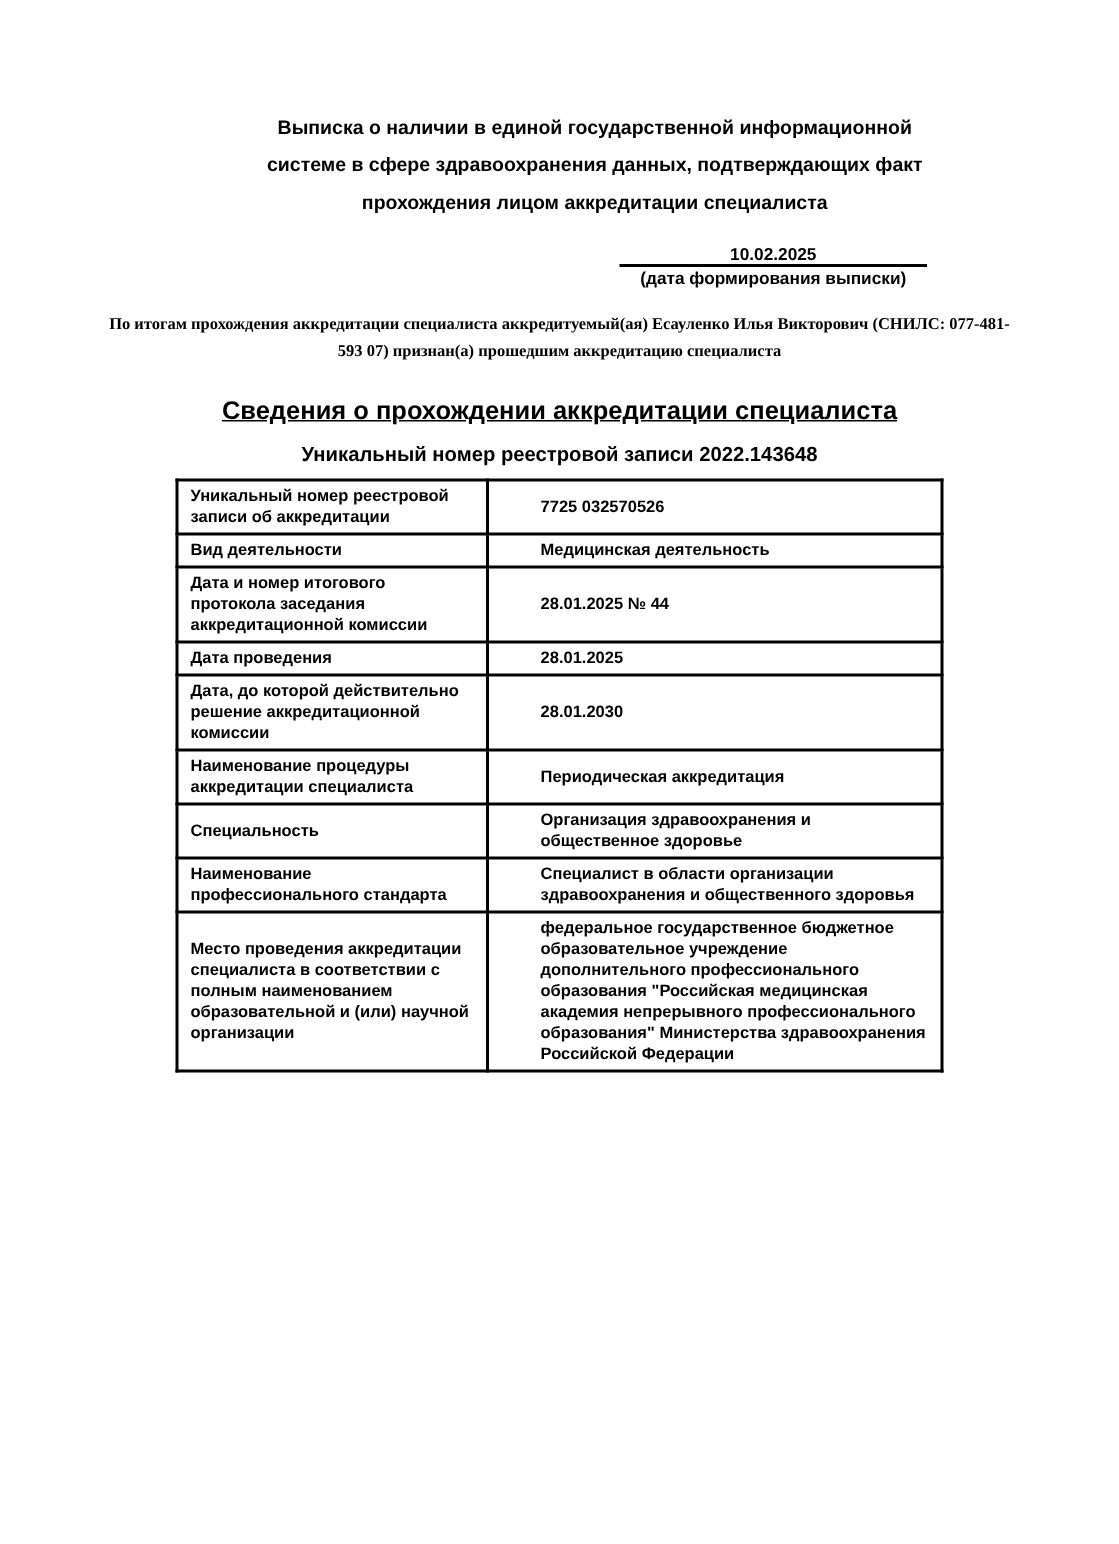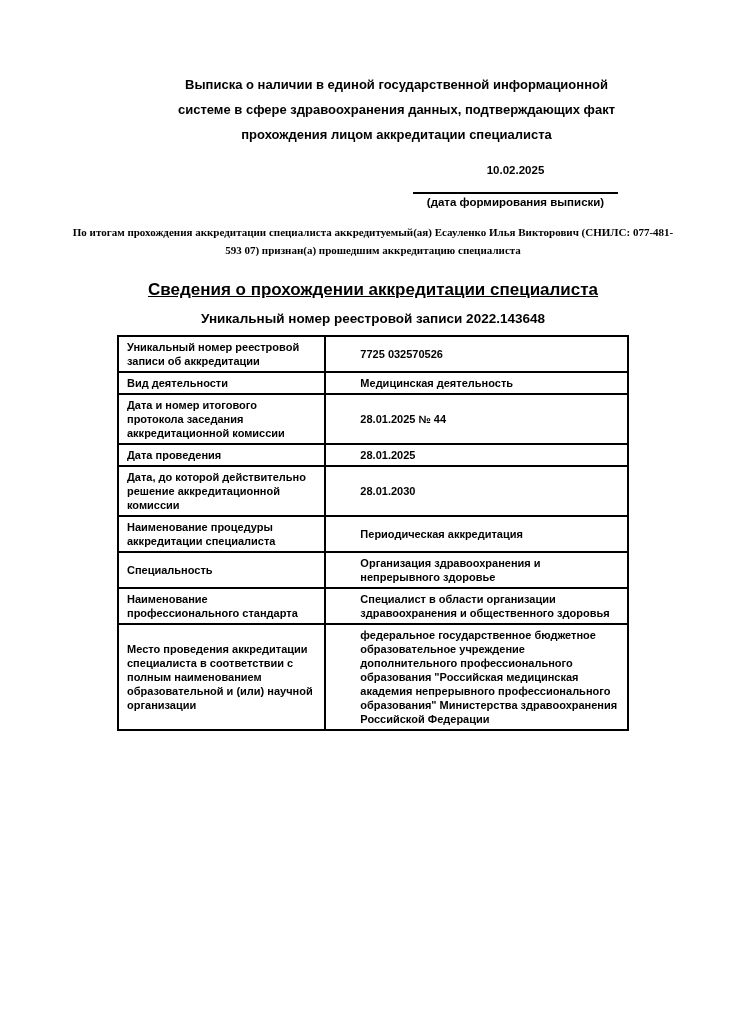--- a/index.html
+++ b/index.html
@@ -23,21 +23,21 @@
   }
   .title span { display: block; padding-left: 47px; }
   .date-block {
     width: 205px;
     margin: 17px 128px 0 auto;
     text-align: center;
     font-size: 11.5px;
     font-weight: bold;
   }
   .date-value {
-    padding-bottom: 16px;
+    padding-bottom: 0;
     border-bottom: 2px solid #000;
   }
   .date-label {
     padding-top: 2px;
   }
   .intro {
     margin-top: 15px;
     text-align: center;
     font-size: 11px;
     font-weight: bold;
@@ -119,21 +119,21 @@
       <tr>
         <td class="label-cell">Дата, до которой действительно решение аккредитационной комиссии</td>
         <td class="value-cell">28.01.2030</td>
       </tr>
       <tr>
         <td class="label-cell">Наименование процедуры аккредитации специалиста</td>
         <td class="value-cell">Периодическая аккредитация</td>
       </tr>
       <tr>
         <td class="label-cell">Специальность</td>
-        <td class="value-cell">Организация здравоохранения и непрерывного здоровье</td>
+        <td class="value-cell">Организация здравоохранения и общественное здоровье</td>
       </tr>
       <tr>
         <td class="label-cell">Наименование профессионального стандарта</td>
         <td class="value-cell">Специалист в области организации здравоохранения и общественного здоровья</td>
       </tr>
       <tr>
         <td class="label-cell">Место проведения аккредитации специалиста в соответствии с полным наименованием образовательной и (или) научной организации</td>
         <td class="value-cell">федеральное государственное бюджетное образовательное учреждение дополнительного профессионального образования "Российская медицинская академия непрерывного профессионального образования" Министерства здравоохранения Российской Федерации</td>
       </tr>
     </tbody>

